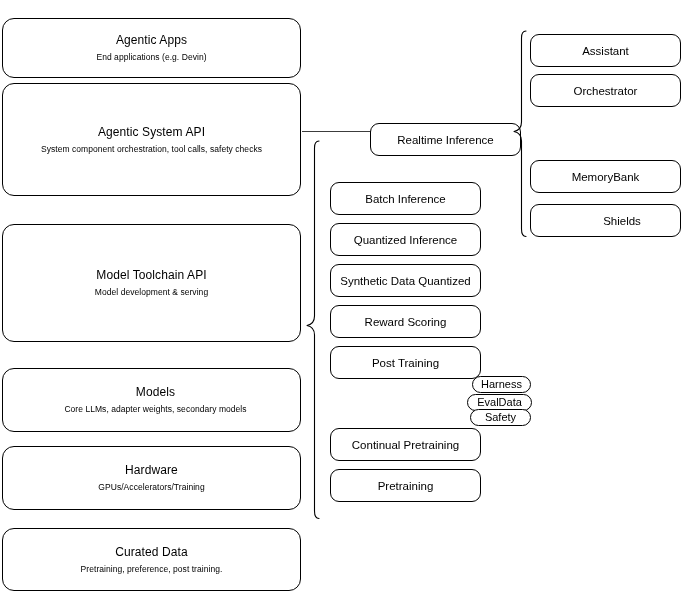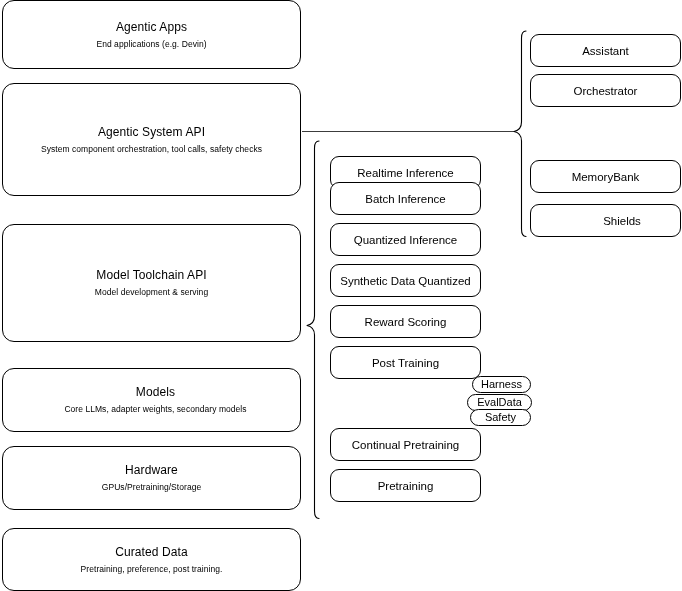--- a/index.html
+++ b/index.html
@@ -99,21 +99,21 @@
     stroke-width: 1.1;
     stroke-linecap: round;
     stroke-linejoin: round;
   }
 </style>
 </head>
 <body>
 
 <div id="stage">
 
-  <div class="box layer" style="top:0;height:69px;text-align:right;">
+  <div class="box layer" style="top:18px;height:60px;text-align:right;">
     <div class="title">Agentic Apps</div>
     <div class="subtitle">End applications (e.g. Devin)</div>
   </div>
 
   <div class="box layer" style="top:83px;height:113px;">
     <div class="title">Agentic System API</div>
     <div class="subtitle">System component orchestration, tool calls, safety checks</div>
   </div>
 
   <div class="box layer" style="top:224px;height:118px;">
@@ -121,35 +121,35 @@
     <div class="subtitle">Model development &amp; serving</div>
   </div>
 
   <div class="box layer" style="top:368px;height:64px;padding-left:8px;">
     <div class="title">Models</div>
     <div class="subtitle">Core LLMs, adapter weights, secondary models</div>
   </div>
 
   <div class="box layer" style="top:446px;height:64px;">
     <div class="title">Hardware</div>
-    <div class="subtitle">GPUs/Pretraining/Storage</div>
+    <div class="subtitle">GPUs/Accelerators/Training</div>
   </div>
 
   <div class="box layer" style="top:528px;height:63px;">
     <div class="title">Curated Data</div>
     <div class="subtitle">Pretraining, preference, post training.</div>
   </div>
 
   <div class="hline" style="left:302px;top:131px;width:213px;"></div>
 
   <svg class="brace" style="left:306px;top:140px;" width="16" height="380" viewBox="0 0 16 380">
     <path d="M13,1 C9,1 8.5,4 8.5,8 L8.5,176 C8.5,182 6,184.5 1,185.5 C6,186.5 8.5,189 8.5,195 L8.5,371 C8.5,375 9,378.5 13,378.5"></path>
   </svg>
 
-  <div class="box node mid-node" style="top:156px;">
+  <div class="box node mid-node" style="top:123px;margin-left:40px;">
     <span>Realtime Inference</span>
   </div>
   <div class="box node mid-node" style="top:182px;">
     <span>Batch Inference</span>
   </div>
   <div class="box node mid-node" style="top:223px;">
     <span>Quantized Inference</span>
   </div>
   <div class="box node mid-node" style="top:264px;">
     <span>Synthetic Data Quantized</span>

